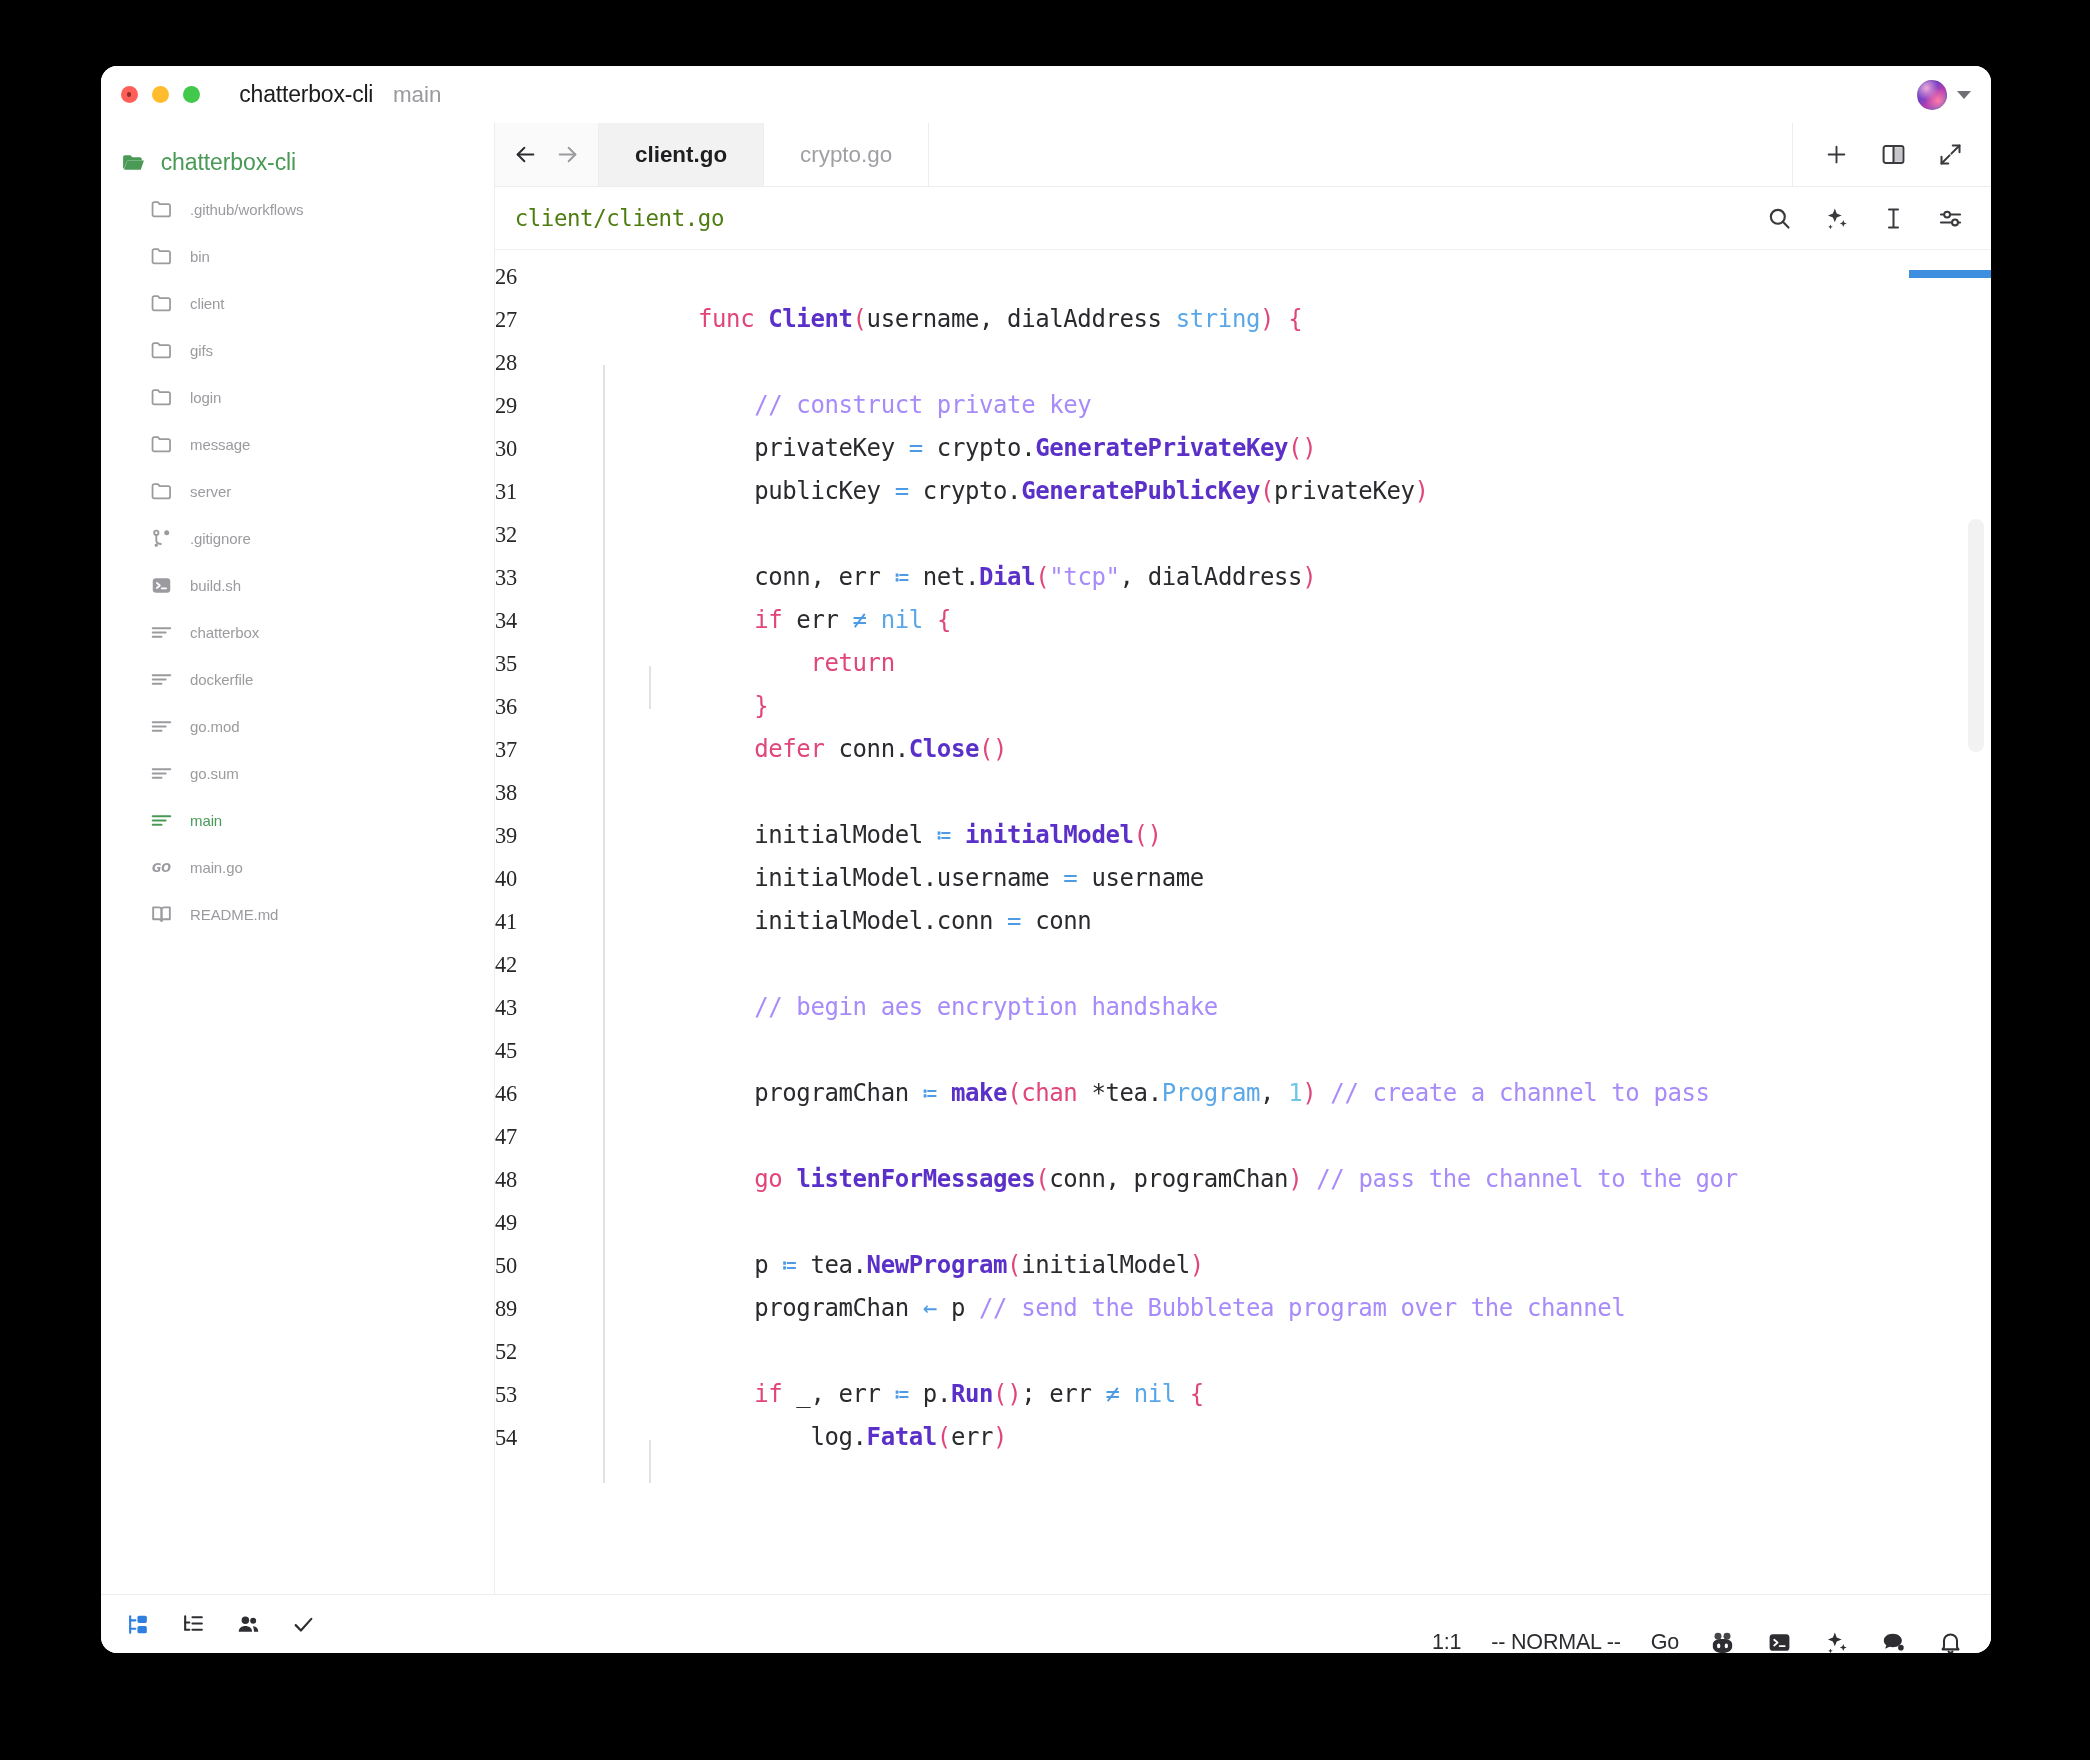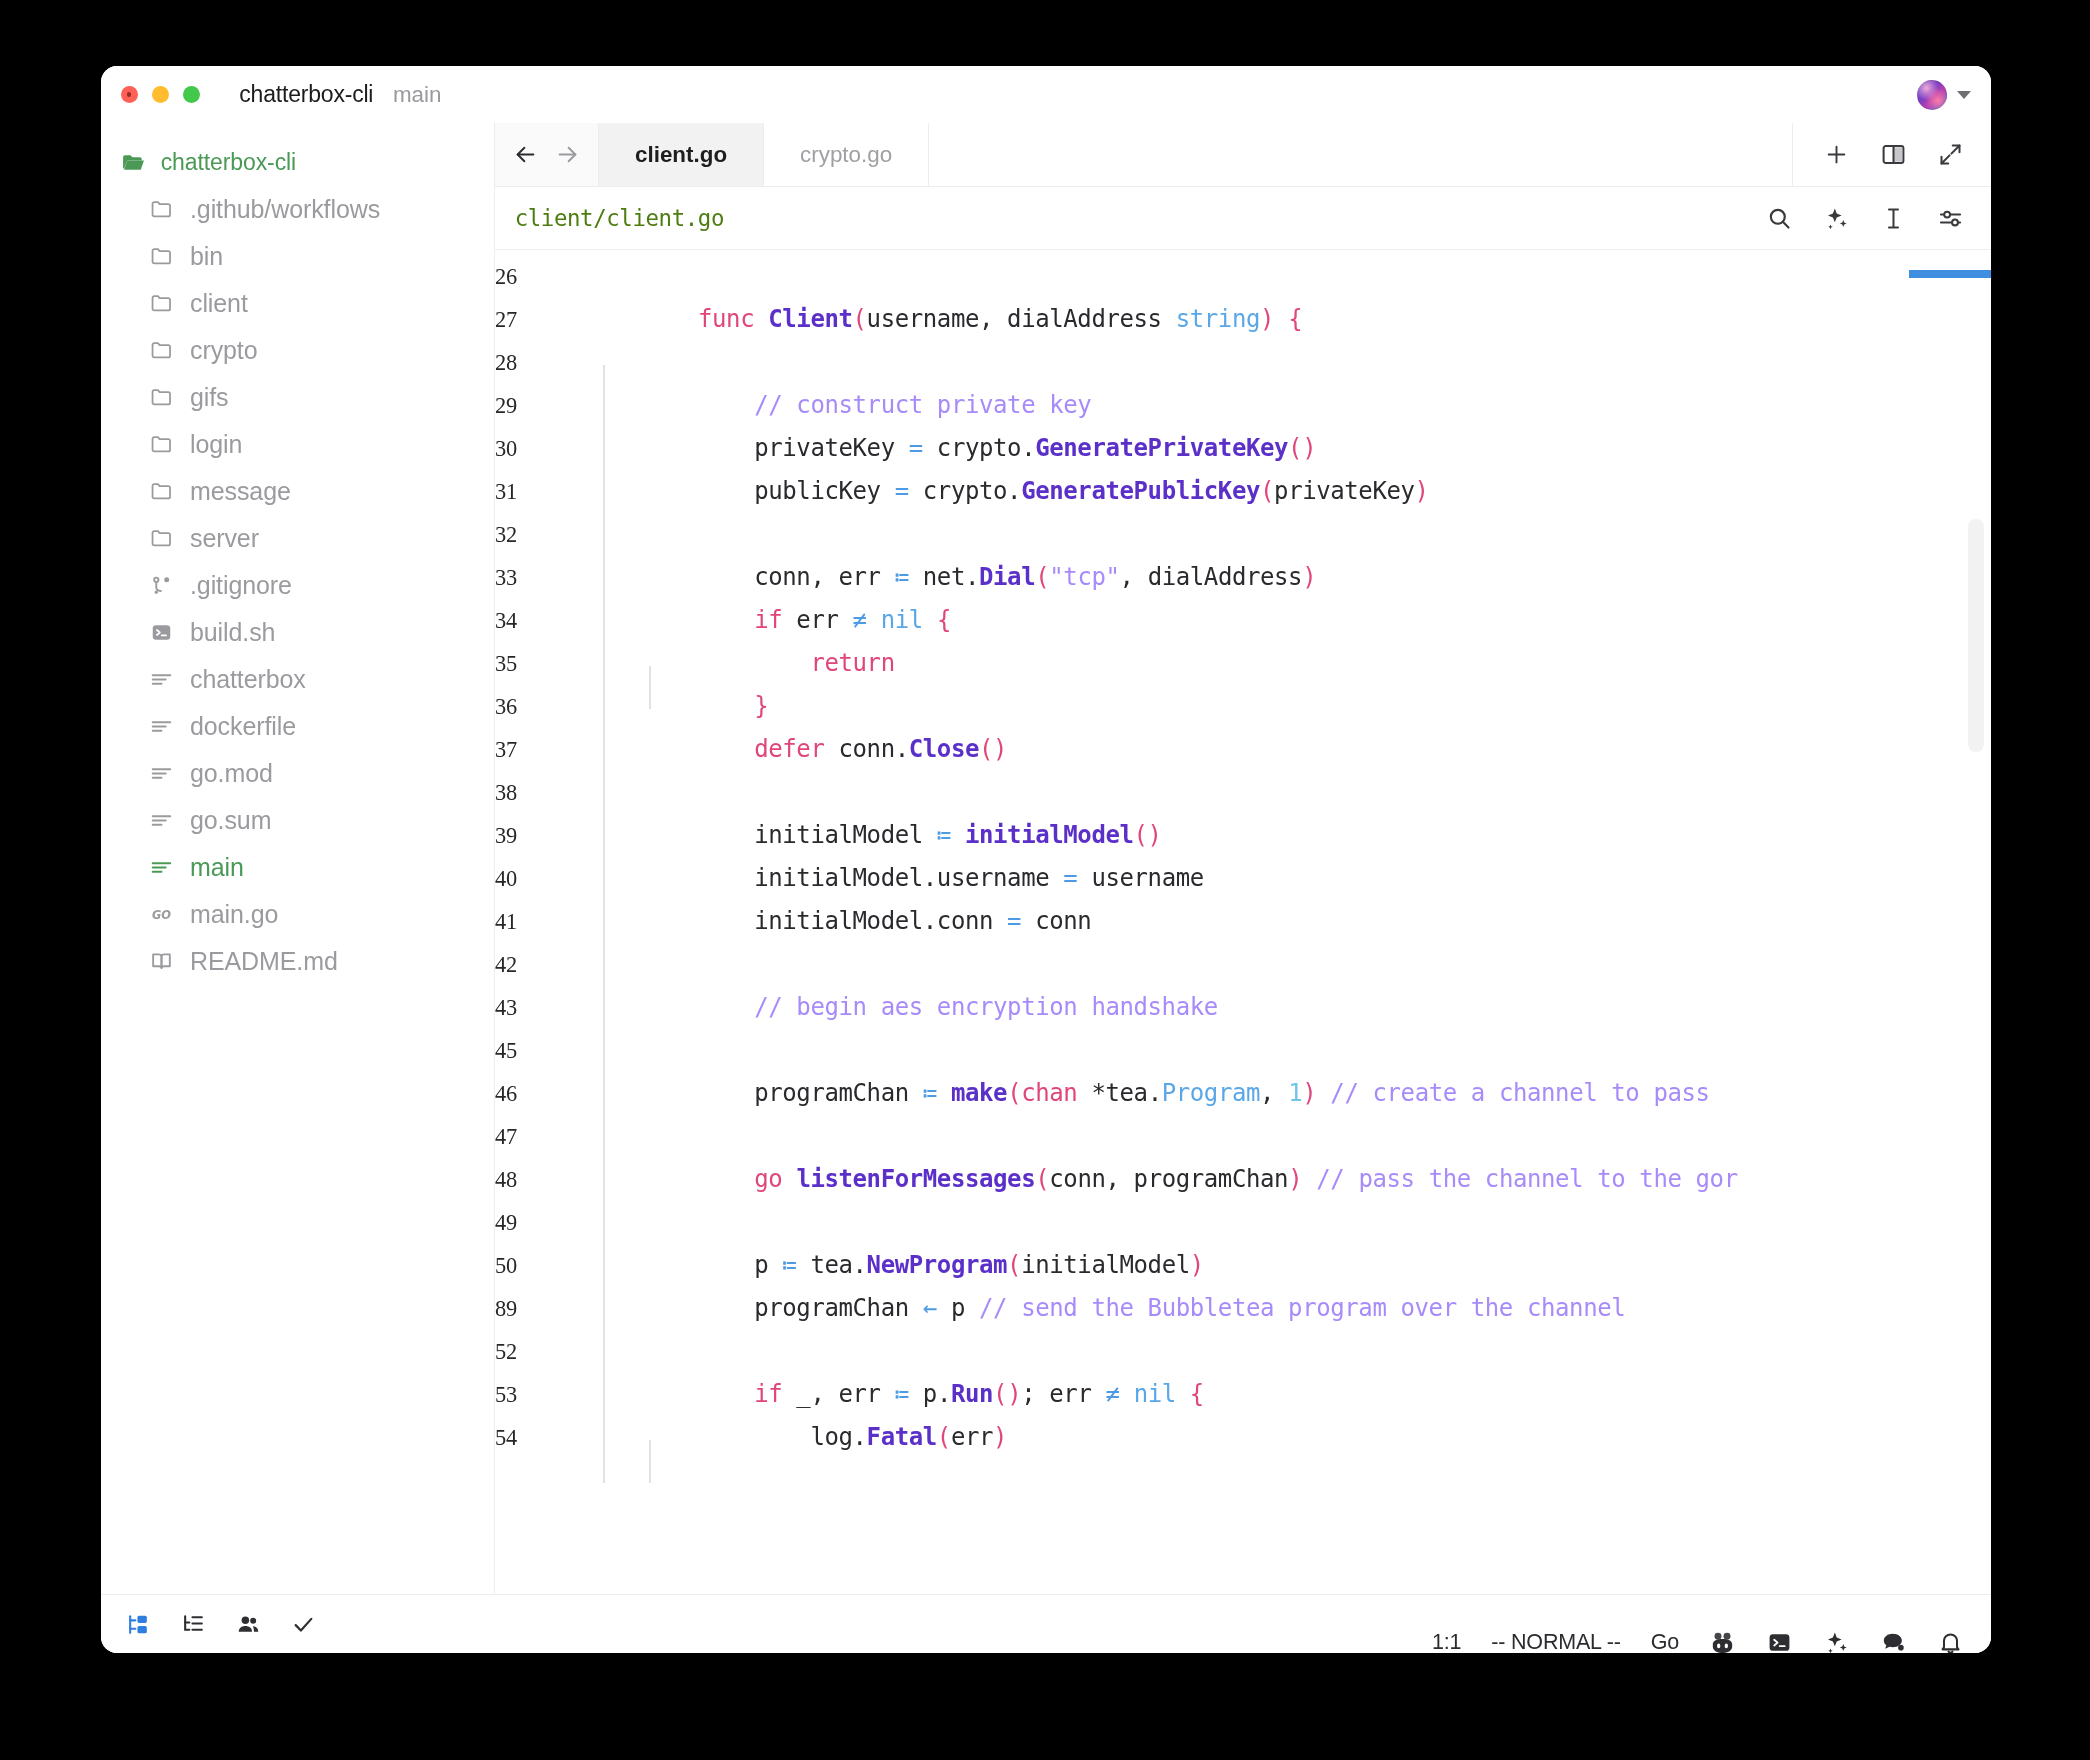--- a/index.html
+++ b/index.html
@@ -96,21 +96,21 @@
     color: #4a9a56;
     margin-left: 15px;
     letter-spacing: -0.1px;
   }
   .file-row {
     display: flex; align-items: center;
     height: 47px;
     padding-left: 48px;
   }
   .file-row .label {
-    font-size: 25px;
+    font-size: 15px;
     color: #9b9b9f;
     margin-left: 16px;
     letter-spacing: -0.1px;
     white-space: nowrap;
   }
   .file-row.active .label { color: #4a9a56; }
   .ic { width: 25px; height: 25px; flex: 0 0 25px; display:block; }
 
   
   .editor { flex: 1; display: flex; flex-direction: column; min-width: 0; background: #fff; }
@@ -270,26 +270,20 @@
             <svg class="ic" viewBox="0 0 24 24">
               <path d="M3.4 6.6a1.6 1.6 0 0 1 1.6-1.6h3.6l1.6 1.8h8.4a1.6 1.6 0 0 1 1.6 1.6v8.6a1.6 1.6 0 0 1-1.6 1.6H5a1.6 1.6 0 0 1-1.6-1.6z" fill="none" stroke="#9b9b9f" stroke-width="1.7" stroke-linejoin="round"></path>
             </svg>
             <span class="label">bin</span>
           </div>
           <div class="file-row">
             <svg class="ic" viewBox="0 0 24 24">
               <path d="M3.4 6.6a1.6 1.6 0 0 1 1.6-1.6h3.6l1.6 1.8h8.4a1.6 1.6 0 0 1 1.6 1.6v8.6a1.6 1.6 0 0 1-1.6 1.6H5a1.6 1.6 0 0 1-1.6-1.6z" fill="none" stroke="#9b9b9f" stroke-width="1.7" stroke-linejoin="round"></path>
             </svg>
             <span class="label">client</span>
-          </div>
-          <div class="file-row">
-            <svg class="ic" viewBox="0 0 24 24">
-              <path d="M3.4 6.6a1.6 1.6 0 0 1 1.6-1.6h3.6l1.6 1.8h8.4a1.6 1.6 0 0 1 1.6 1.6v8.6a1.6 1.6 0 0 1-1.6 1.6H5a1.6 1.6 0 0 1-1.6-1.6z" fill="none" stroke="#9b9b9f" stroke-width="1.7" stroke-linejoin="round"></path>
-            </svg>
-            <span class="label">crypto</span>
           </div>
           <div class="file-row">
             <svg class="ic" viewBox="0 0 24 24">
               <path d="M3.4 6.6a1.6 1.6 0 0 1 1.6-1.6h3.6l1.6 1.8h8.4a1.6 1.6 0 0 1 1.6 1.6v8.6a1.6 1.6 0 0 1-1.6 1.6H5a1.6 1.6 0 0 1-1.6-1.6z" fill="none" stroke="#9b9b9f" stroke-width="1.7" stroke-linejoin="round"></path>
             </svg>
             <span class="label">gifs</span>
           </div>
           <div class="file-row">
             <svg class="ic" viewBox="0 0 24 24">
               <path d="M3.4 6.6a1.6 1.6 0 0 1 1.6-1.6h3.6l1.6 1.8h8.4a1.6 1.6 0 0 1 1.6 1.6v8.6a1.6 1.6 0 0 1-1.6 1.6H5a1.6 1.6 0 0 1-1.6-1.6z" fill="none" stroke="#9b9b9f" stroke-width="1.7" stroke-linejoin="round"></path>

